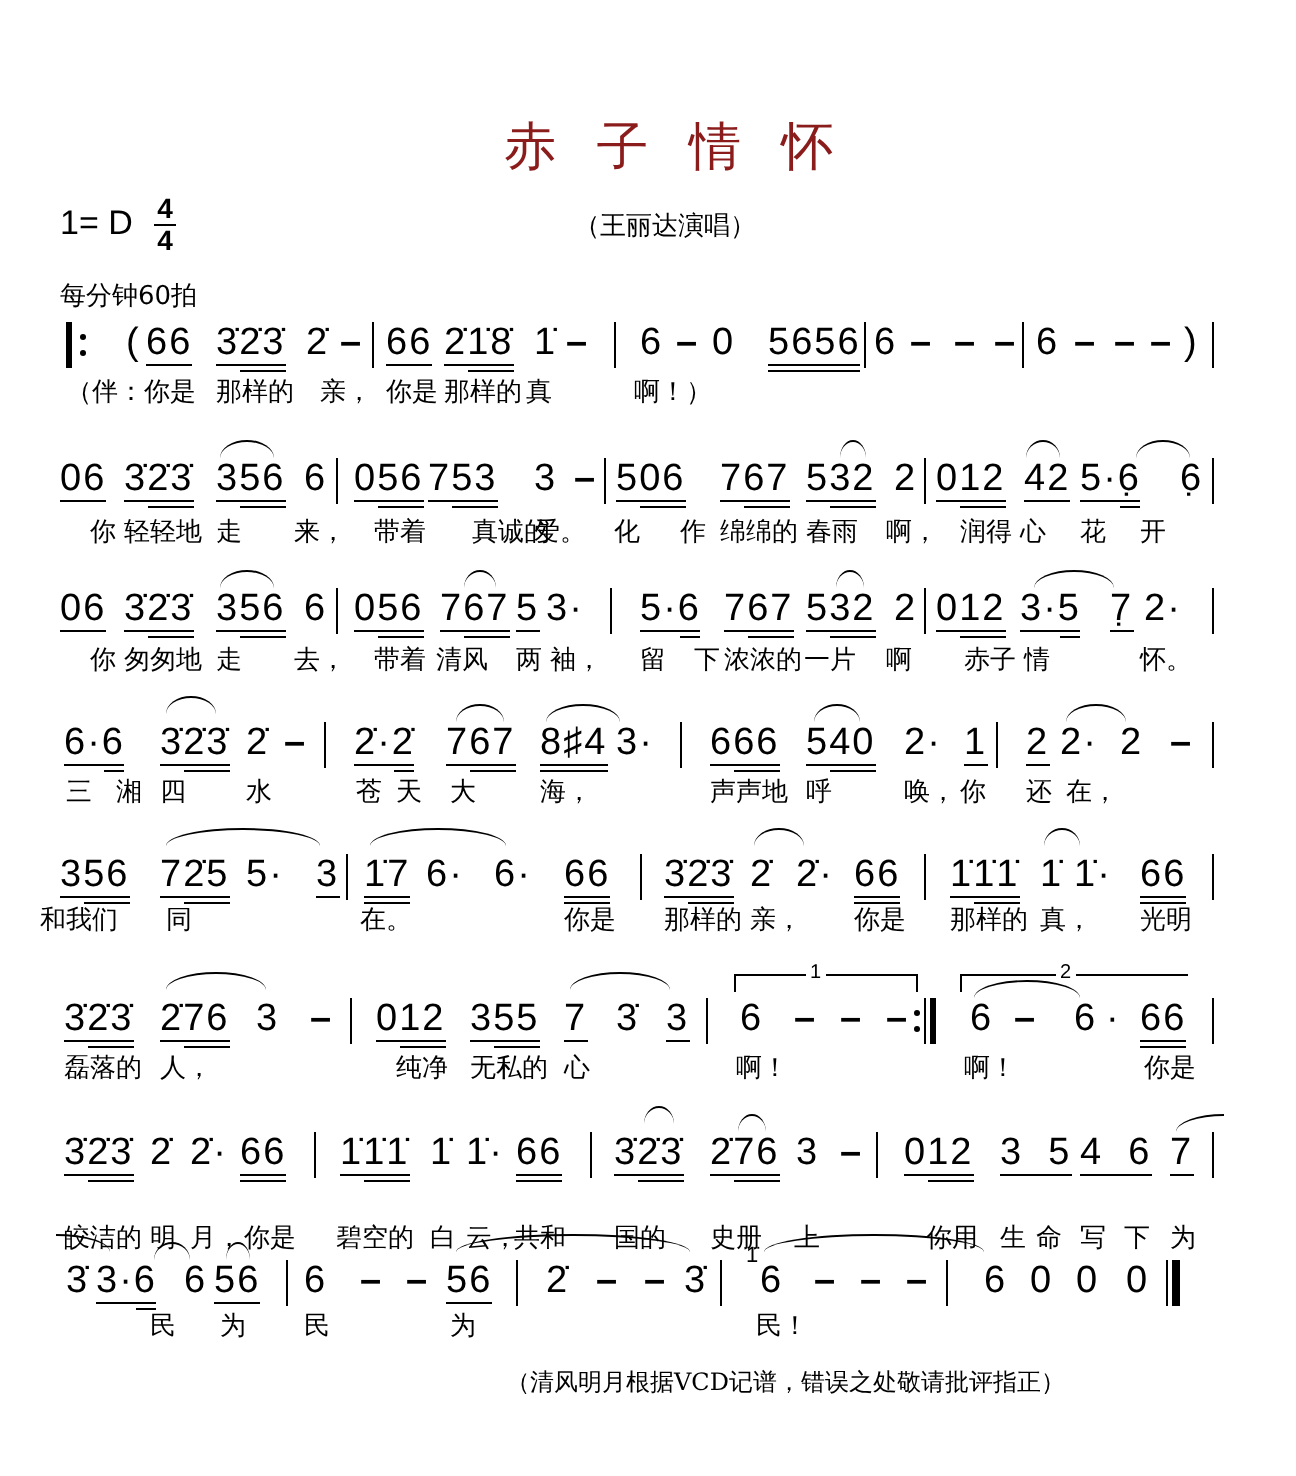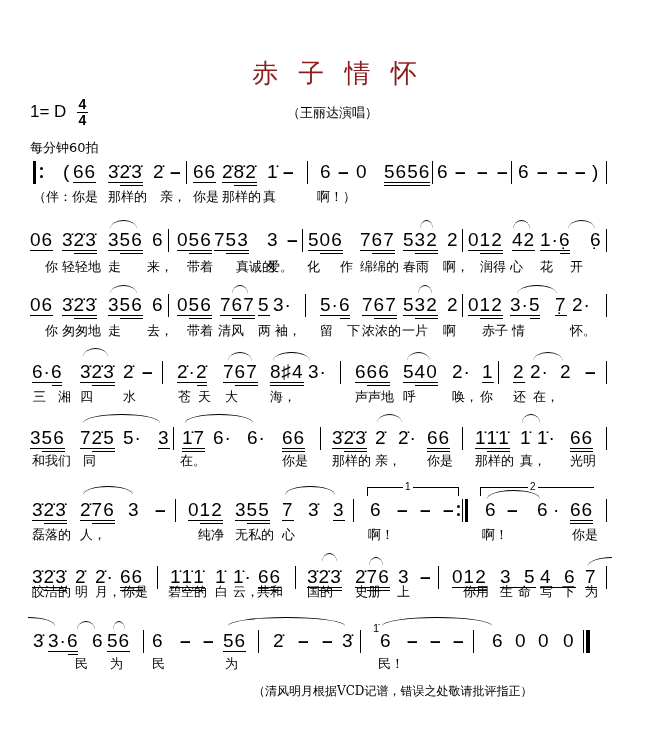--- a/index.html
+++ b/index.html
@@ -47,21 +47,21 @@
   <div class="bar thick" style="left:33px"></div>
   <div class="rdot" style="left:40px;top:5px"></div>
   <div class="rdot" style="left:40px;top:13px"></div>
   <span class="n" style="left:63px">(</span>
   <span class="n u1" style="left:73px">66</span>
   <span class="n u12" style="left:108px">3̇2̇3̇</span>
   <span class="n" style="left:153px">2̇</span>
   <span class="n dash" style="left:170px">–</span>
   <div class="bar" style="left:186px"></div>
   <span class="n u1" style="left:193px">66</span>
-  <span class="n u12" style="left:222px">2̇8̇2̇</span>
+  <span class="n u12" style="left:222px">2̇1̇8̇</span>
   <span class="n" style="left:267px">1̇</span>
   <span class="n dash" style="left:283px">–</span>
   <div class="bar" style="left:307px"></div>
   <span class="n" style="left:320px">6</span>
   <span class="n dash" style="left:338px">–</span>
   <span class="n" style="left:356px">0</span>
   <span class="n u2" style="left:384px">5656</span>
   <div class="bar" style="left:432px"></div>
   <span class="n" style="left:437px">6</span>
   <span class="n dash" style="left:455px">–</span>
@@ -100,21 +100,21 @@
   <div class="bar" style="left:302px"></div>
   <span class="n u12" style="left:308px">506</span>
   <span class="n u12" style="left:360px">767</span>
   <span class="n u12" style="left:403px">532</span>
   <div class="slur" style="left:420px;width:13px"></div>
   <span class="n" style="left:447px">2</span>
   <div class="bar" style="left:462px"></div>
   <span class="n u12" style="left:468px">012</span>
   <span class="n u1" style="left:512px">42</span>
   <div class="slur" style="left:513px;width:17px"></div>
-  <span class="n u1r" style="left:540px">1·6̣</span>
+  <span class="n u1r" style="left:540px">5·6̣</span>
   <div class="slur" style="left:568px;width:27px"></div>
   <span class="n" style="left:590px">6̣</span>
   <div class="bar" style="left:606px"></div>
 </div>
 <div class="lrow" style="top:259px">
   <span class="ly" style="left:45px">你</span>
   <span class="ly" style="left:62px">轻轻地</span>
   <span class="ly" style="left:108px">走</span>
   <span class="ly" style="left:147px">来，</span>
   <span class="ly" style="left:187px">带着</span>
@@ -240,21 +240,21 @@
   <span class="n u2" style="left:427px">66</span>
   <div class="bar" style="left:462px"></div>
   <span class="n u12" style="left:475px">1̇1̇1̇</span>
   <span class="n" style="left:520px">1̇</span>
   <div class="slur hi" style="left:522px;width:18px"></div>
   <span class="n" style="left:537px">1̇·</span>
   <span class="n u2" style="left:570px">66</span>
   <div class="bar" style="left:606px"></div>
 </div>
 <div class="lrow" style="top:453px">
-  <span class="ly" style="left:32px">和我们</span>
+  <span class="ly" style="left:20px">和我们</span>
   <span class="ly" style="left:83px">同</span>
   <span class="ly" style="left:180px">在。</span>
   <span class="ly" style="left:282px">你是</span>
   <span class="ly" style="left:332px">那样的</span>
   <span class="ly" style="left:375px">亲，</span>
   <span class="ly" style="left:427px">你是</span>
   <span class="ly" style="left:475px">那样的</span>
   <span class="ly" style="left:520px">真，</span>
   <span class="ly" style="left:570px">光明</span>
 </div>
@@ -322,21 +322,21 @@
   <span class="n" style="left:398px">3</span>
   <span class="n dash" style="left:420px">–</span>
   <div class="bar" style="left:438px"></div>
   <span class="n u12" style="left:452px">012</span>
   <span class="n u1" style="left:500px">3  5</span>
   <span class="n u1" style="left:540px">4  6</span>
   <span class="n u1" style="left:585px">7</span>
   <div class="slur" style="left:588px;width:24px;border-radius:100% 0 0 0/100% 0 0 0"></div>
   <div class="bar" style="left:606px"></div>
 </div>
-<div class="lrow" style="top:584px">
+<div class="lrow" style="top:612px">
   <span class="ly" style="left:32px">皎洁的</span>
   <span class="ly" style="left:75px">明</span>
   <span class="ly" style="left:95px">月，</span>
   <span class="ly" style="left:122px">你是</span>
   <span class="ly" style="left:168px">碧空的</span>
   <span class="ly" style="left:215px">白</span>
   <span class="ly" style="left:233px">云，</span>
   <span class="ly" style="left:257px">共和</span>
   <span class="ly" style="left:307px">国的</span>
   <span class="ly" style="left:355px">史册</span>

